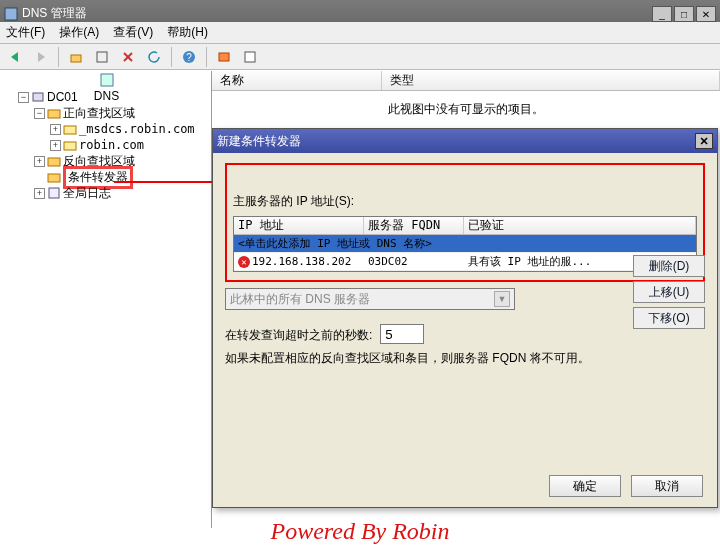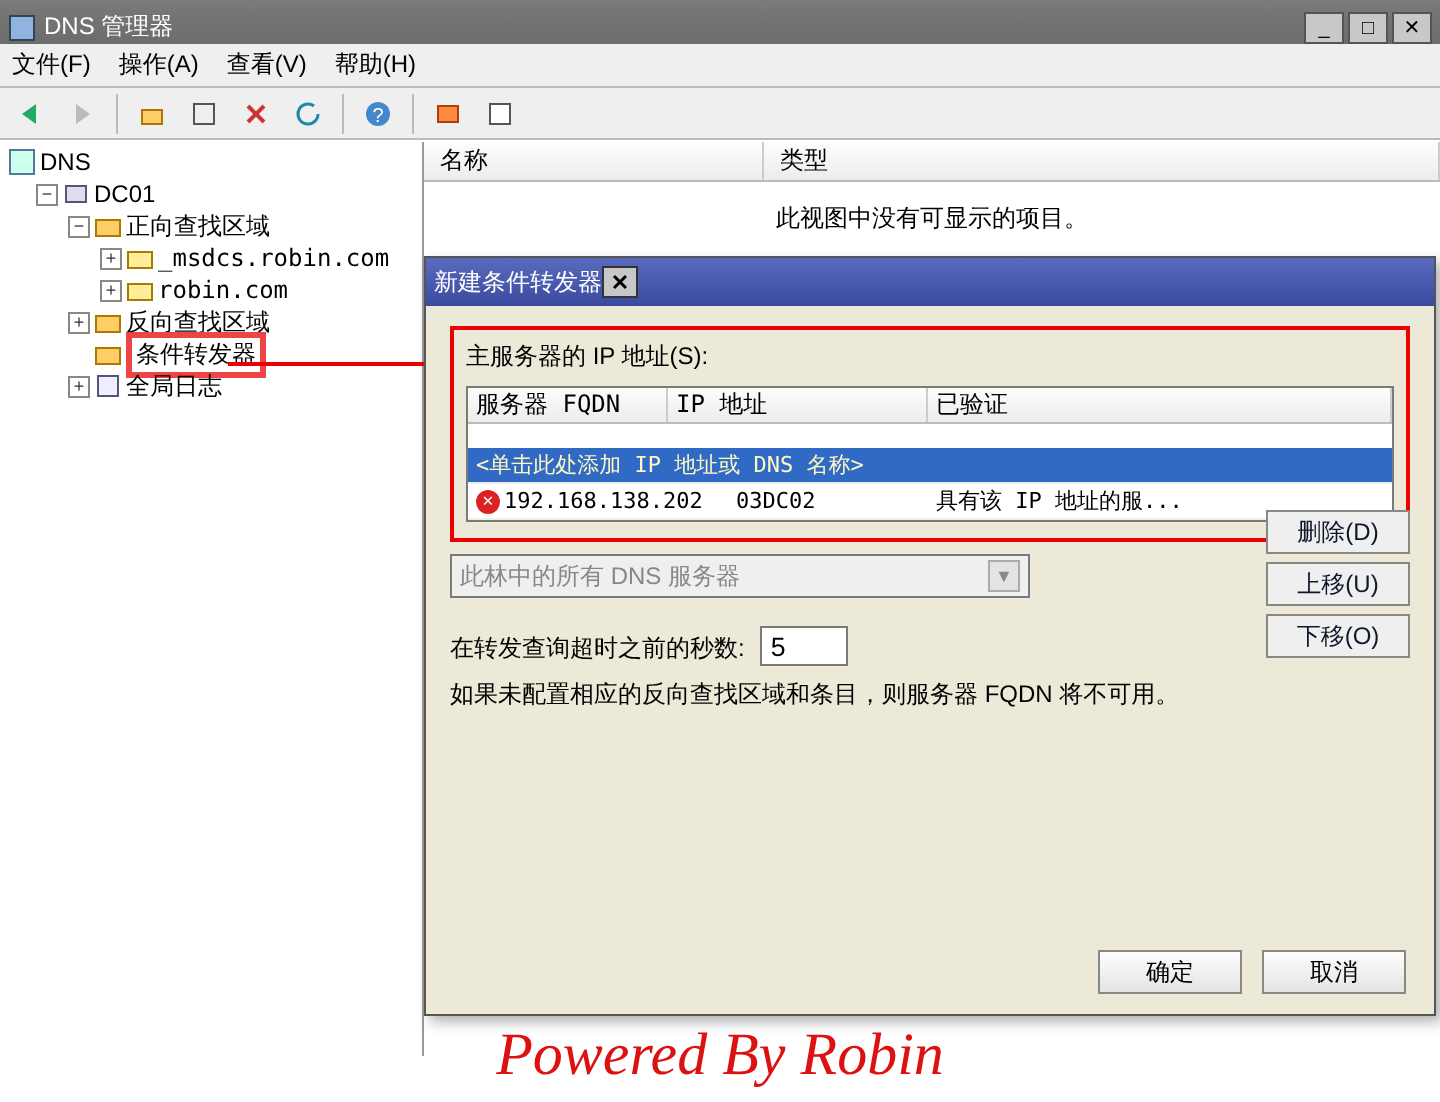--- a/index.html
+++ b/index.html
@@ -66,21 +66,21 @@
     border-right: 1px solid #999;
     background: #fff;
     padding: 2px 2px;
     position: relative;
   }
   .tree-row {
     display: flex; align-items: center; gap: 2px;
     height: 16px;
     white-space: nowrap;
   }
-  .tree-indent0 { padding-left: 2px; }
+  .tree-indent0 { padding-left: 2px; flex-direction: column; }
   .tree-indent1 { padding-left: 16px; }
   .tree-indent2 { padding-left: 32px; }
   .tree-indent3 { padding-left: 48px; }
   .expander {
     width: 11px; height: 11px;
     border: 1px solid #888;
     display: inline-flex; align-items: center; justify-content: center;
     font-size: 9px; line-height: 1; color: #333;
     background: #fff;
   }
@@ -130,20 +130,21 @@
     z-index: 10;
     display: flex;
     flex-direction: column;
   }
   .dlg-titlebar {
     background: linear-gradient(#5a6bbf, #3a4a9f);
     color: #fff;
     height: 20px;
     display: flex;
     align-items: center;
+    justify-content: space-between;
     padding: 12px 4px;
   }
   .dlg-close {
     width: 18px; height: 16px;
     background: #c8c8c8;
     border: 1px solid #333;
     color: #000;
     display: flex; align-items: center; justify-content: center;
     font-size: 11px;
     font-weight: bold;
@@ -197,22 +198,21 @@
   .grid-cell {
     padding: 0 4px;
     display: flex; align-items: center;
     font-family: monospace;
     font-size: 11px;
     overflow: hidden;
     white-space: nowrap;
   }
   .hint-row {
     background: #316ac5;
-    color: #fef9c3;
-    margin-top: 12px;
+    color: #000000;
   }
   .dlg-right-btns {
     position: absolute;
     right: 12px;
     top: 102px;
     display: flex;
     flex-direction: column;
     gap: 4px;
   }
   .winbtn {
@@ -286,21 +286,21 @@
     top: 172px;
     z-index: 5;
     pointer-events: none;
   }
   .watermark {
     position: absolute;
     left: 0; right: 0;
     bottom: 6px;
     text-align: center;
     font-family: "Times New Roman", serif;
-    font-size: 30px;
+    font-size: 24px;
     color: #d11;
     font-style: italic;
     z-index: 20;
     pointer-events: none;
   }
   .err-icon {
     width: 12px; height: 12px;
     border-radius: 50%;
     background: #d22;
     color: #fff;
@@ -480,27 +480,27 @@
   <polygon points="98,4 108,10 98,16" fill="#e00"></polygon>
 </svg>
 
 <div class="dialog">
   <div class="dlg-titlebar">
     <span>新建条件转发器</span>
     <div class="dlg-close">✕</div>
   </div>
   <div class="dlg-body">
     <div class="redbox-dlg">
-      <div class="field-label" style="margin-top:1px">主服务器的 IP 地址(S):</div>
+      <div class="field-label" style="margin-top:24px">主服务器的 IP 地址(S):</div>
 
       <div style="display:flex; gap:8px;">
         <div class="grid" style="flex:1">
           <div class="grid-header">
+            <div class="grid-col" style="width:130px">IP 地址</div>
             <div class="grid-col" style="width:100px">服务器 FQDN</div>
-            <div class="grid-col" style="width:130px">IP 地址</div>
             <div class="grid-col" style="flex:1">已验证</div>
           </div>
           <div class="grid-body">
             <div class="grid-row hint-row">
               <div class="grid-cell" style="width:100%">&lt;单击此处添加 IP 地址或 DNS 名称&gt;</div>
             </div>
             <div class="grid-row">
               <div class="grid-cell" style="width:130px">
                 <span class="err-icon">✕</span>
                 <span>192.168.138.202</span>

